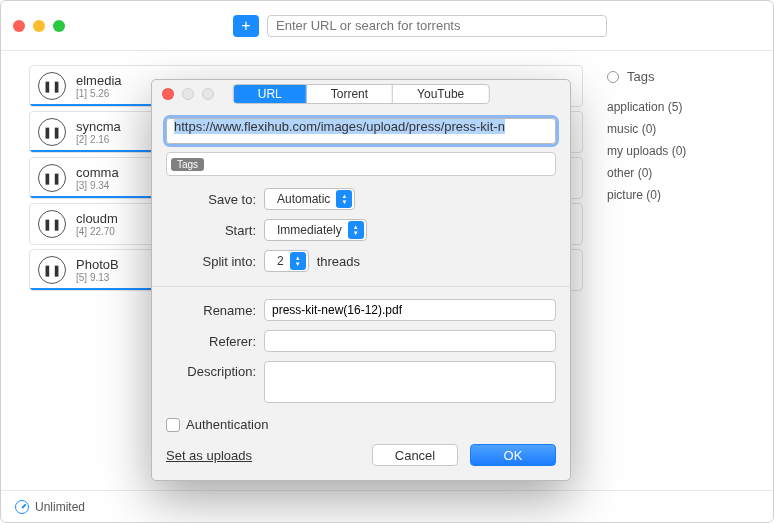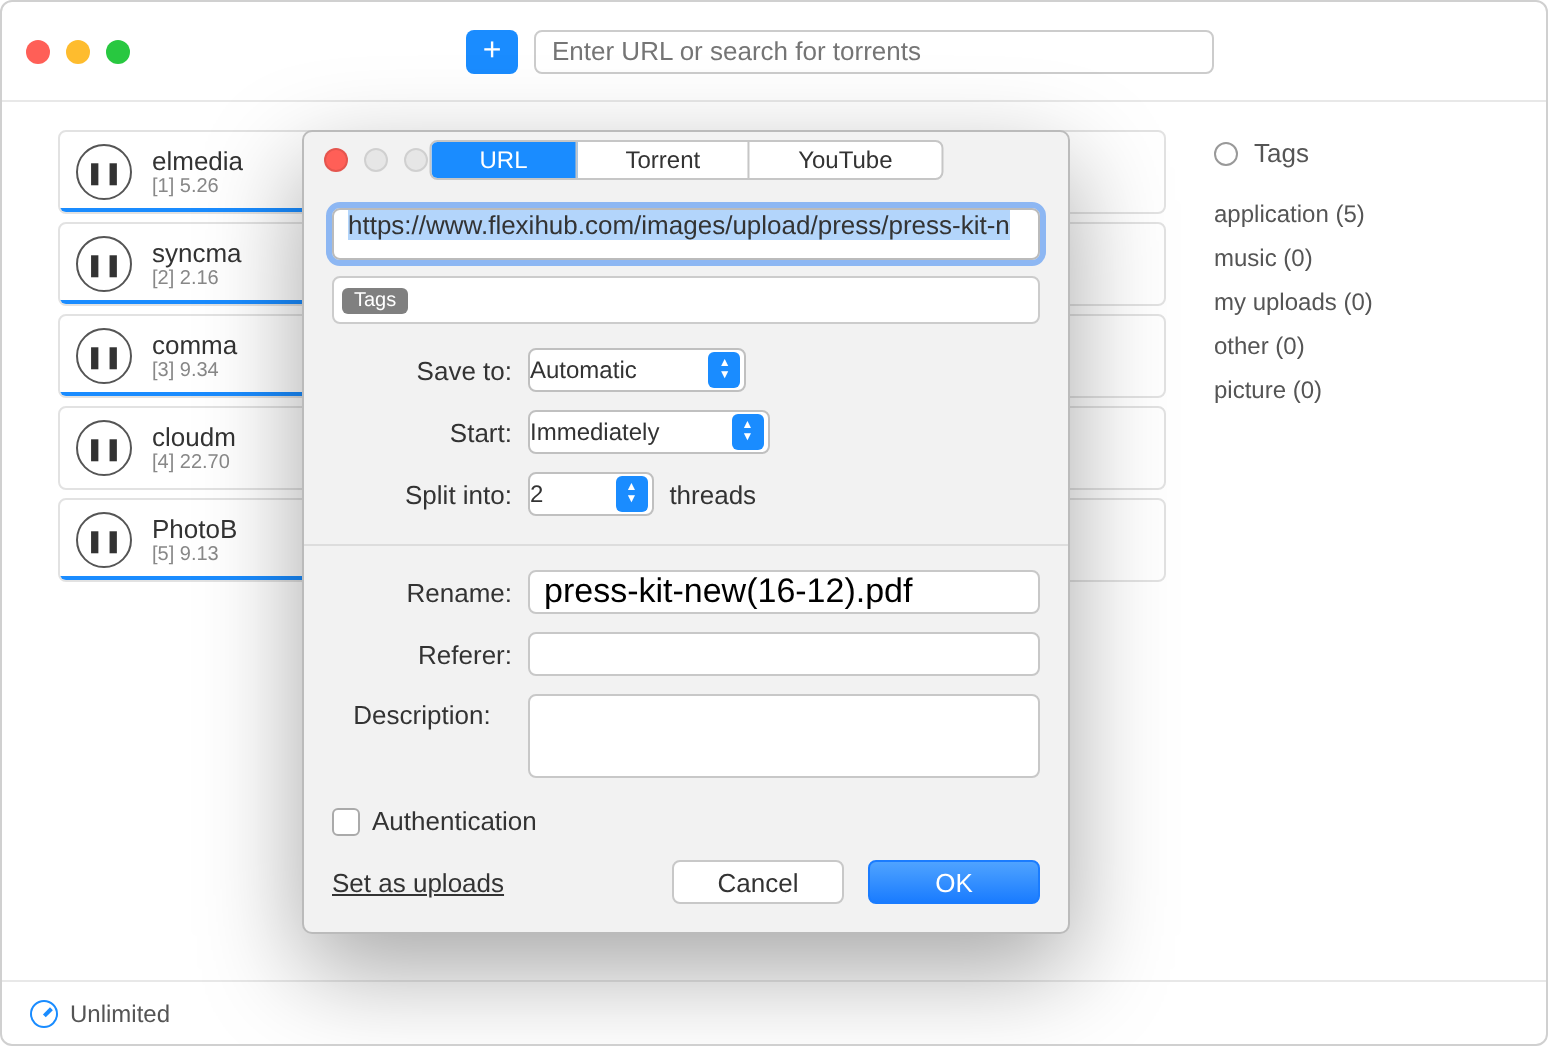--- a/index.html
+++ b/index.html
@@ -31,51 +31,51 @@
     
     .tags-hdr { display: flex; align-items: center; gap: 8px; margin-bottom: 12px; font-size: 13px; color: #555; }
     .tags-radio { width: 12px; height: 12px; border: 1px solid #999; border-radius: 50%; }
     .tag-line { font-size: 12px; color: #555; padding: 4px 0; cursor: pointer; }
     
     .statusbar { position: absolute; left: 0; right: 0; bottom: 0; height: 32px; border-top: 1px solid #e8e8e8; display: flex; align-items: center; padding: 0 14px; font-size: 12px; color: #555; gap: 6px; }
     .gauge { width: 14px; height: 14px; border: 1.5px solid #1a8cff; border-radius: 50%; position: relative; }
     .gauge::after { content: ''; position: absolute; width: 5px; height: 1.5px; background: #1a8cff; top: 6px; left: 6px; transform: rotate(-45deg); transform-origin: left; }
     
     
-    .dialog { position: absolute; left: 150px; top: 64px; width: 384px; background: #f2f2f2; border: 1px solid #bbb; border-radius: 5px; box-shadow: 0 18px 50px rgba(0,0,0,0.35); z-index: 10; }
+    .dialog { position: absolute; left: 150px; top: 78px; width: 420px; background: #f2f2f2; border: 1px solid #bbb; border-radius: 5px; box-shadow: 0 18px 50px rgba(0,0,0,0.35); z-index: 10; }
     .dlg-titlebar { height: 28px; display: flex; align-items: center; padding: 0 10px; gap: 8px; }
     .dlg-dot { width: 12px; height: 12px; border-radius: 50%; border: 0.5px solid rgba(0,0,0,0.1); }
     .dlg-dot.red { background: #ff5f57; }
     .dlg-dot.grey { background: #e6e6e6; border: 1px solid #d0d0d0; }
     .seg { position: absolute; left: 50%; top: 4px; transform: translateX(-50%); display: flex; border: 1px solid #c6c6c6; border-radius: 4px; overflow: hidden; background: #fff; }
     .seg-item { padding: 2px 24px; font-size: 12px; cursor: pointer; border-right: 1px solid #c6c6c6; }
     .seg-item:last-child { border-right: none; }
     .seg-item.active { background: #1a8cff; color: #fff; }
     
     .dlg-body { padding: 10px 14px 14px; }
     .url-field { width: 100%; height: 26px; border: 1px solid #bbb; border-radius: 4px; padding: 0 7px; font-size: 13px; background: #fff; outline: 3px solid #8db7f3; }
     .url-sel { display: inline; background: #b3d5fb; }
     
     .tags-field { margin-top: 8px; width: 100%; height: 24px; border: 1px solid #ccc; border-radius: 4px; background: #fff; display: flex; align-items: center; padding: 0 4px; }
     .tags-chip { background: #808080; color: #fff; font-size: 10px; padding: 1px 6px; border-radius: 3px; }
     
     .form-rows { margin-top: 12px; display: flex; flex-direction: column; gap: 9px; }
     .form-row { display: flex; align-items: center; gap: 8px; }
     .form-lbl { width: 90px; text-align: right; font-size: 13px; color: #333; }
-    .sel { height: 22px; border: 1px solid #c0c0c0; border-radius: 4px; background: #fff; display: flex; align-items: center; padding: 0 2px 0 0; cursor: pointer; gap: 30px; }
+    .sel { height: 22px; border: 1px solid #c0c0c0; border-radius: 4px; background: #fff; display: flex; align-items: center; padding: 0 2px 0 12px; cursor: pointer; }
     .sel-txt { font-size: 12px; margin-right: 6px; }
     .sel-arrows { background: #1a8cff; color: #fff; width: 16px; height: 18px; border-radius: 3px; display: flex; flex-direction: column; align-items: center; justify-content: center; font-size: 6px; line-height: 6px; }
     .threads-txt { font-size: 13px; }
     
     .divider { margin: 14px -14px 12px; border-top: 1px solid #ddd; }
     
-    .txt-field { flex: 1; height: 22px; border: 1px solid #c8c8c8; border-radius: 4px; padding: 0 7px; font-size: 17px; background: #fff; }
+    .txt-field { flex: 1; height: 22px; border: 1px solid #c8c8c8; border-radius: 4px; padding: 0 7px; font-size: 12px; background: #fff; }
     .txt-area { flex: 1; height: 42px; border: 1px solid #c8c8c8; border-radius: 4px; background: #fff; }
     .form-row.top { align-items: flex-start; }
-    .form-row.top .form-lbl { padding-top: 3px; text-align: center; }
+    .form-row.top .form-lbl { padding-top: 3px; }
     
     .auth-row { margin-top: 14px; display: flex; align-items: center; gap: 6px; font-size: 13px; }
     .chk { width: 14px; height: 14px; border: 1px solid #aaa; border-radius: 3px; background: #fff; }
     
     .dlg-footer { margin-top: 12px; display: flex; align-items: center; }
     .link { font-size: 13px; text-decoration: underline; cursor: pointer; }
     .footer-btns { margin-left: auto; display: flex; gap: 12px; }
     .btn { width: 86px; height: 22px; border-radius: 4px; font-size: 13px; display: flex; align-items: center; justify-content: center; cursor: pointer; }
     .btn.cancel { background: #fff; border: 1px solid #c8c8c8; }
     .btn.ok { background: linear-gradient(#4fa3ff, #1a7cff); color: #fff; border: 1px solid #1a7cff; }

